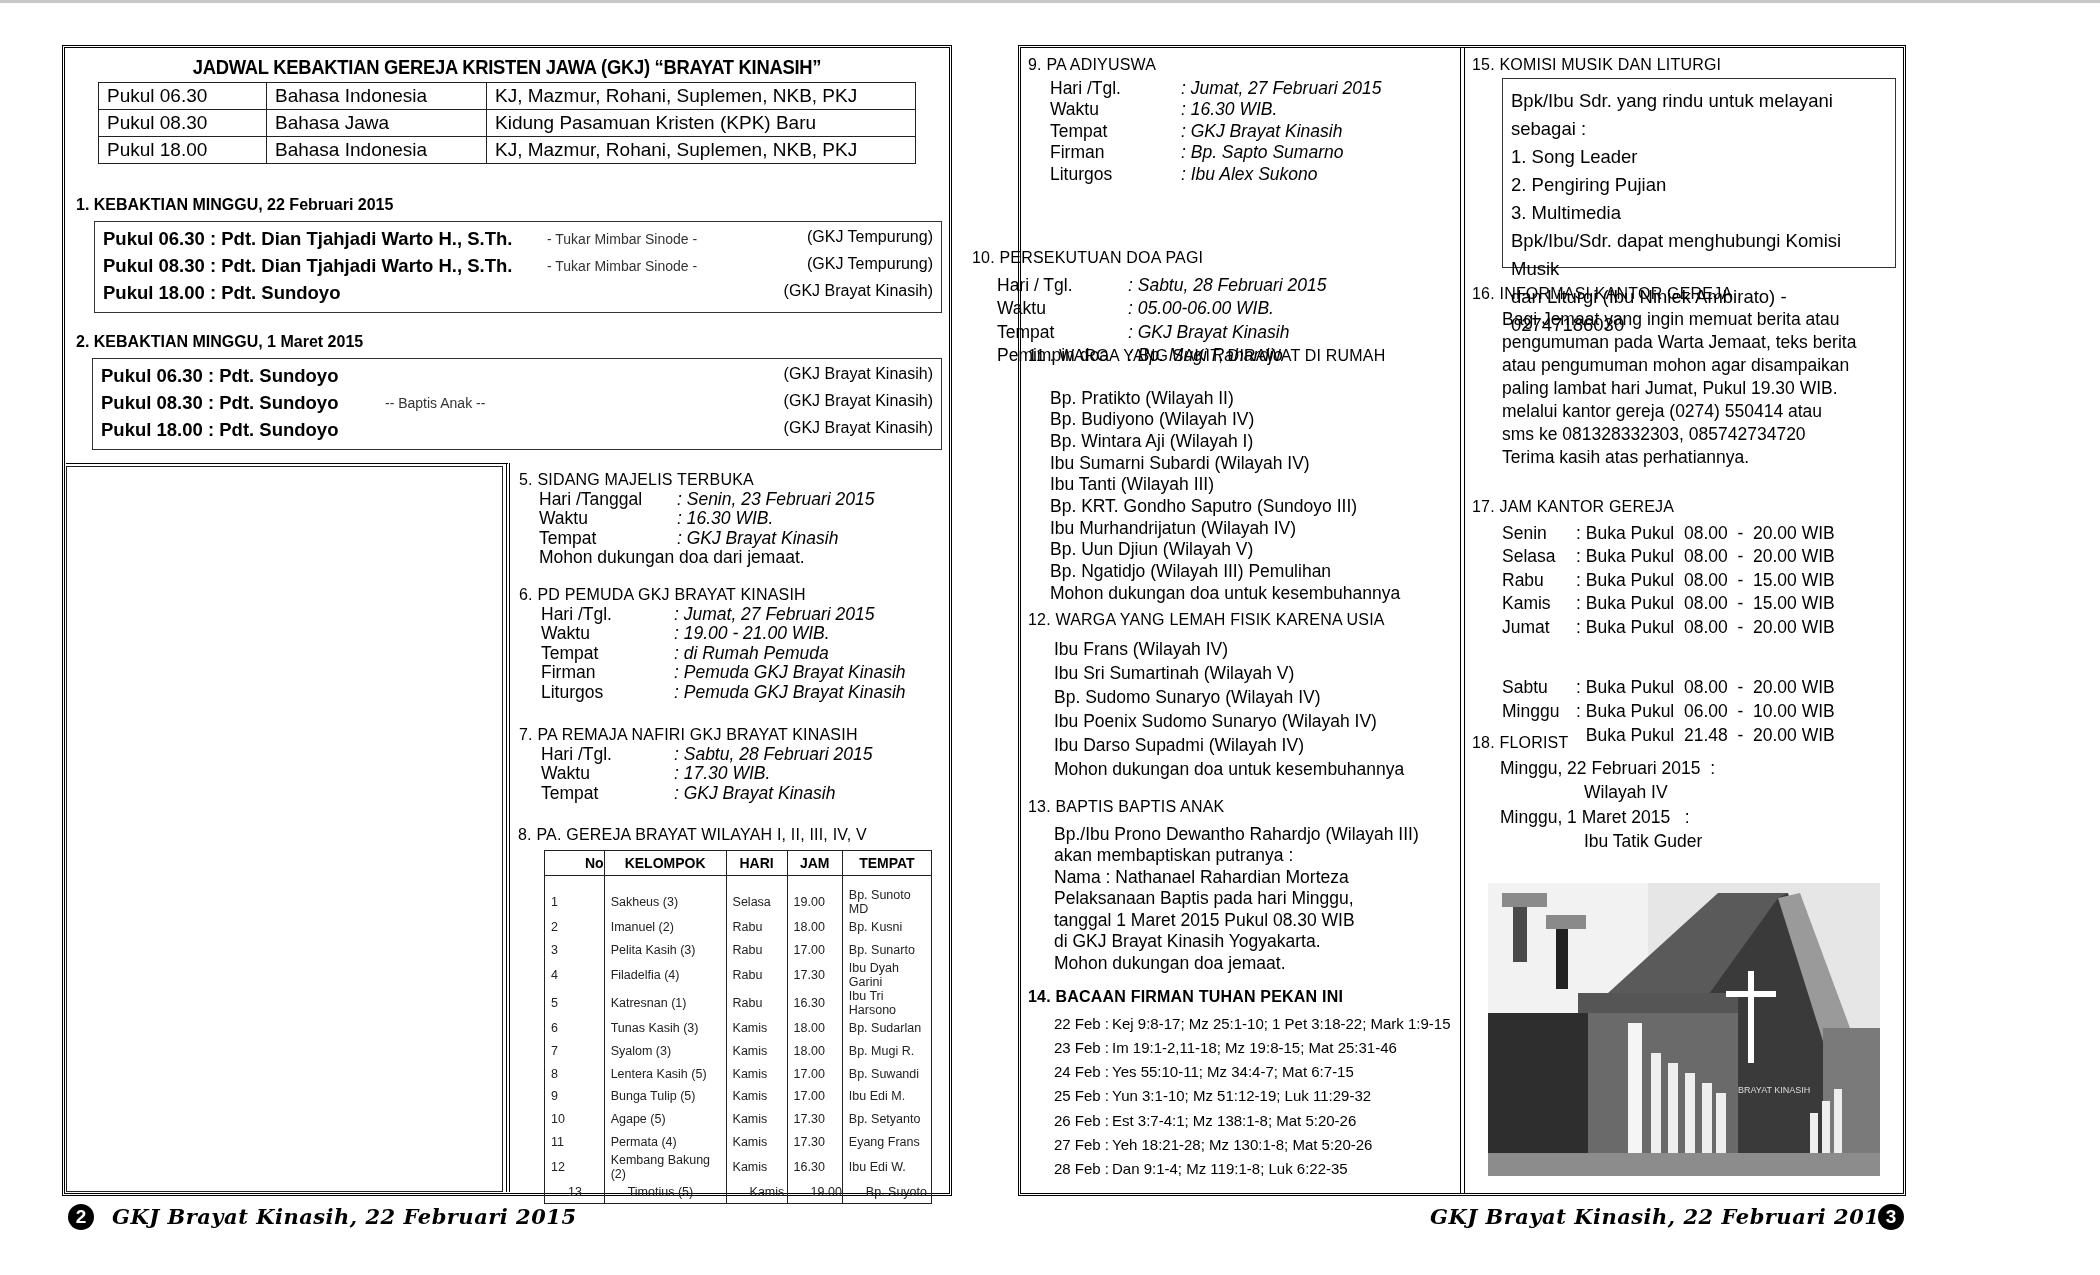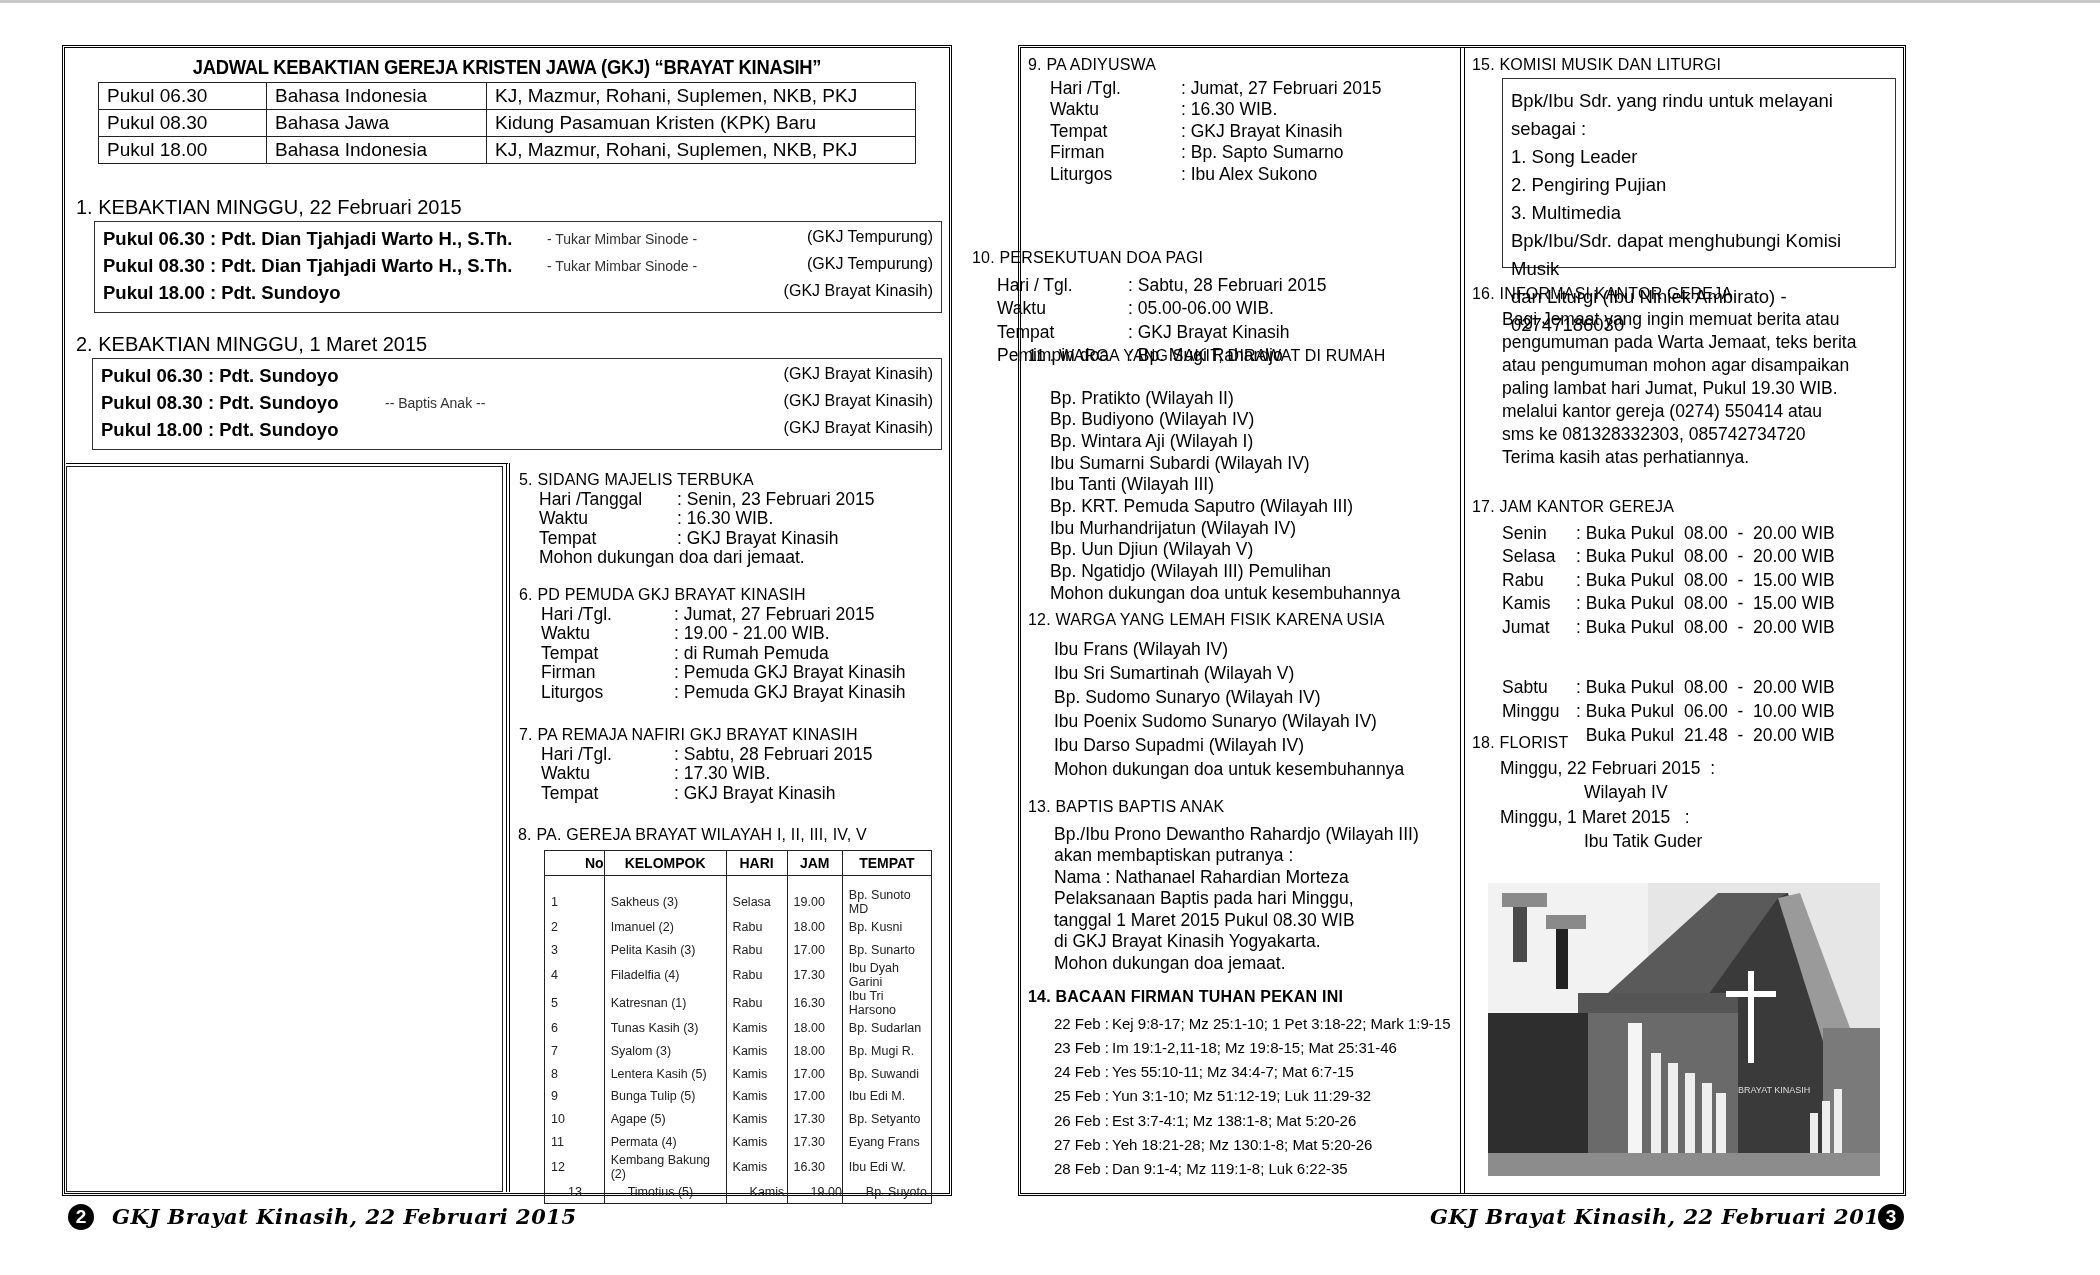--- a/index.html
+++ b/index.html
@@ -7,32 +7,32 @@
   body { position: relative; font-family: "Liberation Sans", sans-serif; color: #000; }
   .topline { position: absolute; left: 0; top: 0; width: 2100px; height: 3px; background: #c8c8c8; }
   .dbl { position: absolute; border: 3px double #000; }
   .abs { position: absolute; }
   .narrow { font-family: "Liberation Sans Narrow", "Liberation Sans", sans-serif; }
 
   
   .jadwal-title { position: absolute; left: 62px; width: 890px; top: 56px; text-align: center; font-weight: bold; font-size: 20px; letter-spacing: -0.3px; transform: scaleX(0.92); }
   table.jadwal { position: absolute; left: 98px; top: 82px; width: 818px; border-collapse: collapse; font-size: 19px; }
   table.jadwal td { border: 1.5px solid #222; padding: 2px 8px; height: 27px; }
-  .sec-title { position: absolute; font-weight: normal; font-size: 20px; }
+  .sec-title { position: absolute; font-weight: bold; font-size: 16px; }
   .service-box { position: absolute; border: 1.5px solid #333; }
   .srow { position: absolute; left: 0; right: 0; height: 26px; font-size: 18.5px; }
   .srow .who { position: absolute; left: 8px; font-weight: bold; }
   .srow .note { position: absolute; font-size: 14px; color: #333; top: 3px; }
   .srow .where { position: absolute; right: 8px; font-size: 16px; }
 
   .col-text { position: absolute; font-size: 17.5px; line-height: 19.5px; }
   .h { font-size: 16px; font-weight: normal; letter-spacing: 0.2px; }
   .kv { display: flex; }
   .kv .k { display: inline-block; }
-  .kv .v { display: inline-block; }
+  .kv .v { display: inline-block; font-style: italic; }
 
   table.pa { position: absolute; left: 544px; top: 850px; width: 388px; border-collapse: collapse; font-size: 12.5px; }
   table.pa th { border: 1.5px solid #222; font-size: 14px; font-weight: bold; height: 25px; }
   table.pa td { border-left: 1.5px solid #222; border-right: 1.5px solid #222; height: 22.7px; padding-left: 6px; color: #222; }
   table.pa tr.spacer td { height: 12px; }
   table.pa tr.last td { border-bottom: 1.5px solid #222; padding-left: 23px; }
 
   .footer { position: absolute; font-family: "DejaVu Serif", serif; font-style: italic; font-weight: bold; font-size: 21px; letter-spacing: 0.5px; }
   .pagenum { position: absolute; width: 26px; height: 26px; border-radius: 50%; background: #000; color: #fff; font-weight: bold; font-size: 19px; text-align: center; line-height: 26px; }
 
@@ -338,21 +338,21 @@
     </div>
 </div>
 <div class="col-text" style="left:1028px; top:346px; width:425px;">
   <div class="h">11 . WARGA YANG SAKIT, DIRAWAT DI RUMAH</div>
   <div id="s11names" style="padding-left:22px; margin-top:22px; line-height:21.7px;">
       <div>Bp. Pratikto (Wilayah II)</div>
       <div>Bp. Budiyono (Wilayah IV)</div>
       <div>Bp. Wintara Aji (Wilayah I)</div>
       <div>Ibu Sumarni Subardi (Wilayah IV)</div>
       <div>Ibu Tanti (Wilayah III)</div>
-      <div>Bp. KRT. Pemuda Saputro (Wilayah III)</div>
+      <div>Bp. KRT. Gondho Saputro (Sundoyo III)</div>
       <div>Ibu Murhandrijatun (Wilayah IV)</div>
       <div>Bp. Uun Djiun (Wilayah V)</div>
       <div>Bp. Ngatidjo (Wilayah III) Pemulihan</div>
       <div>Mohon dukungan doa untuk kesembuhannya</div>
     </div>
 </div>
 <div class="col-text" style="left:1028px; top:610px; width:425px;">
   <div class="h">12. WARGA YANG LEMAH FISIK KARENA USIA</div>
   <div id="s12names" style="padding-left:26px; margin-top:7px; line-height:24px;">
       <div>Ibu Frans (Wilayah IV)</div>

